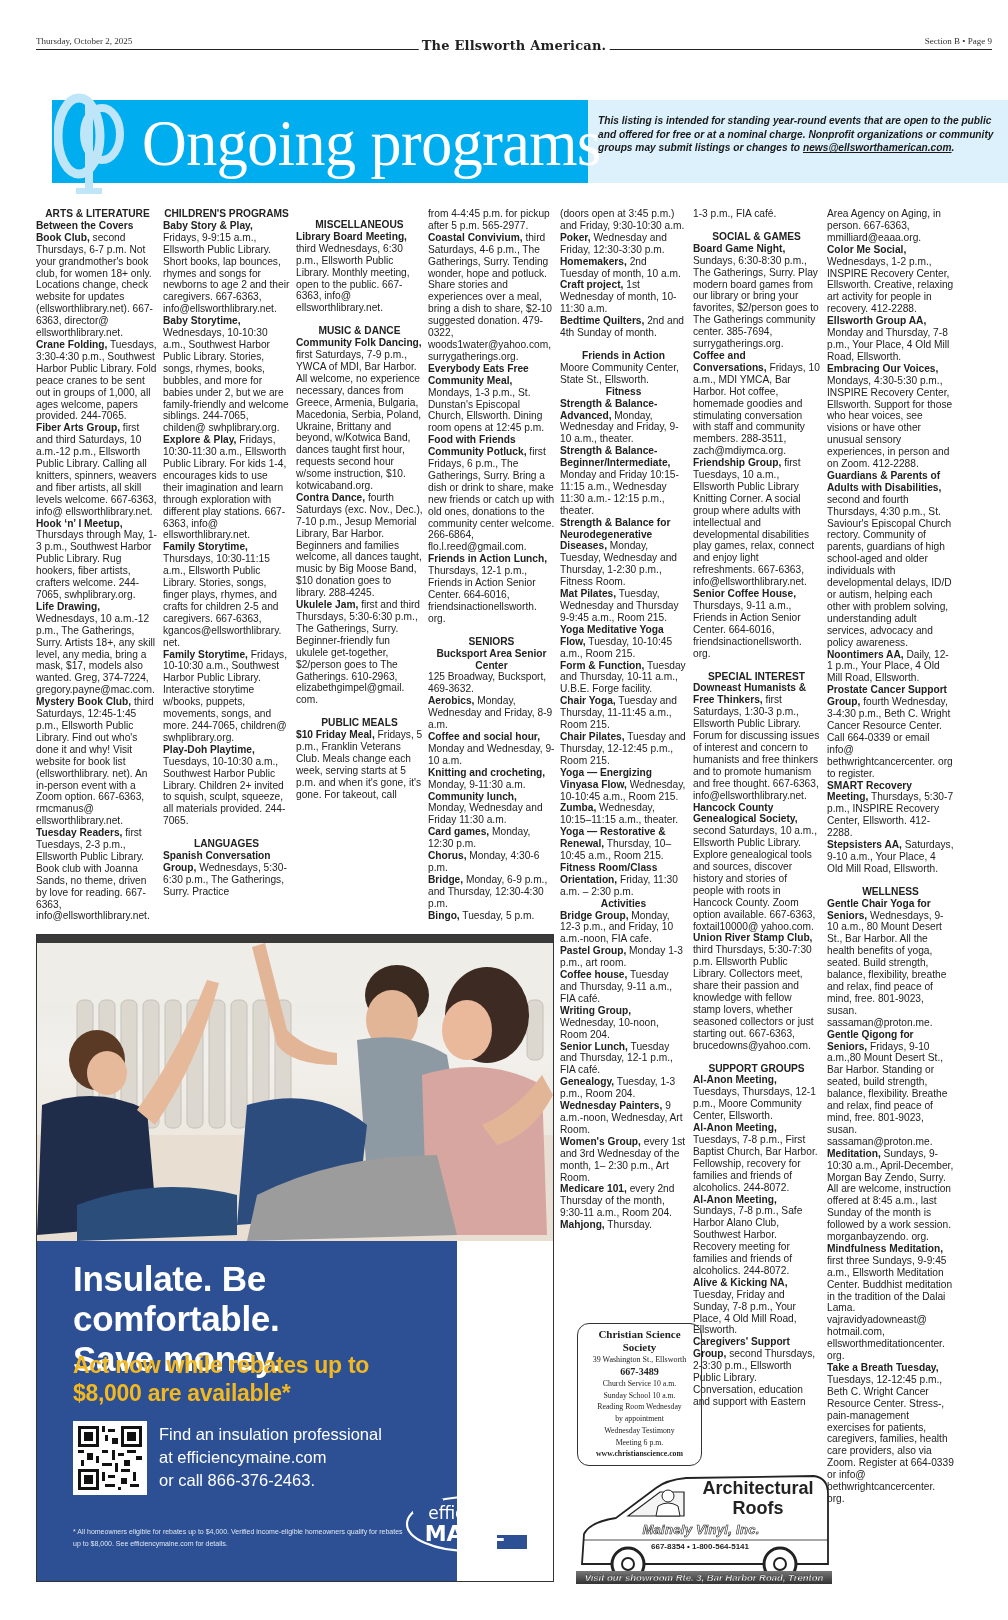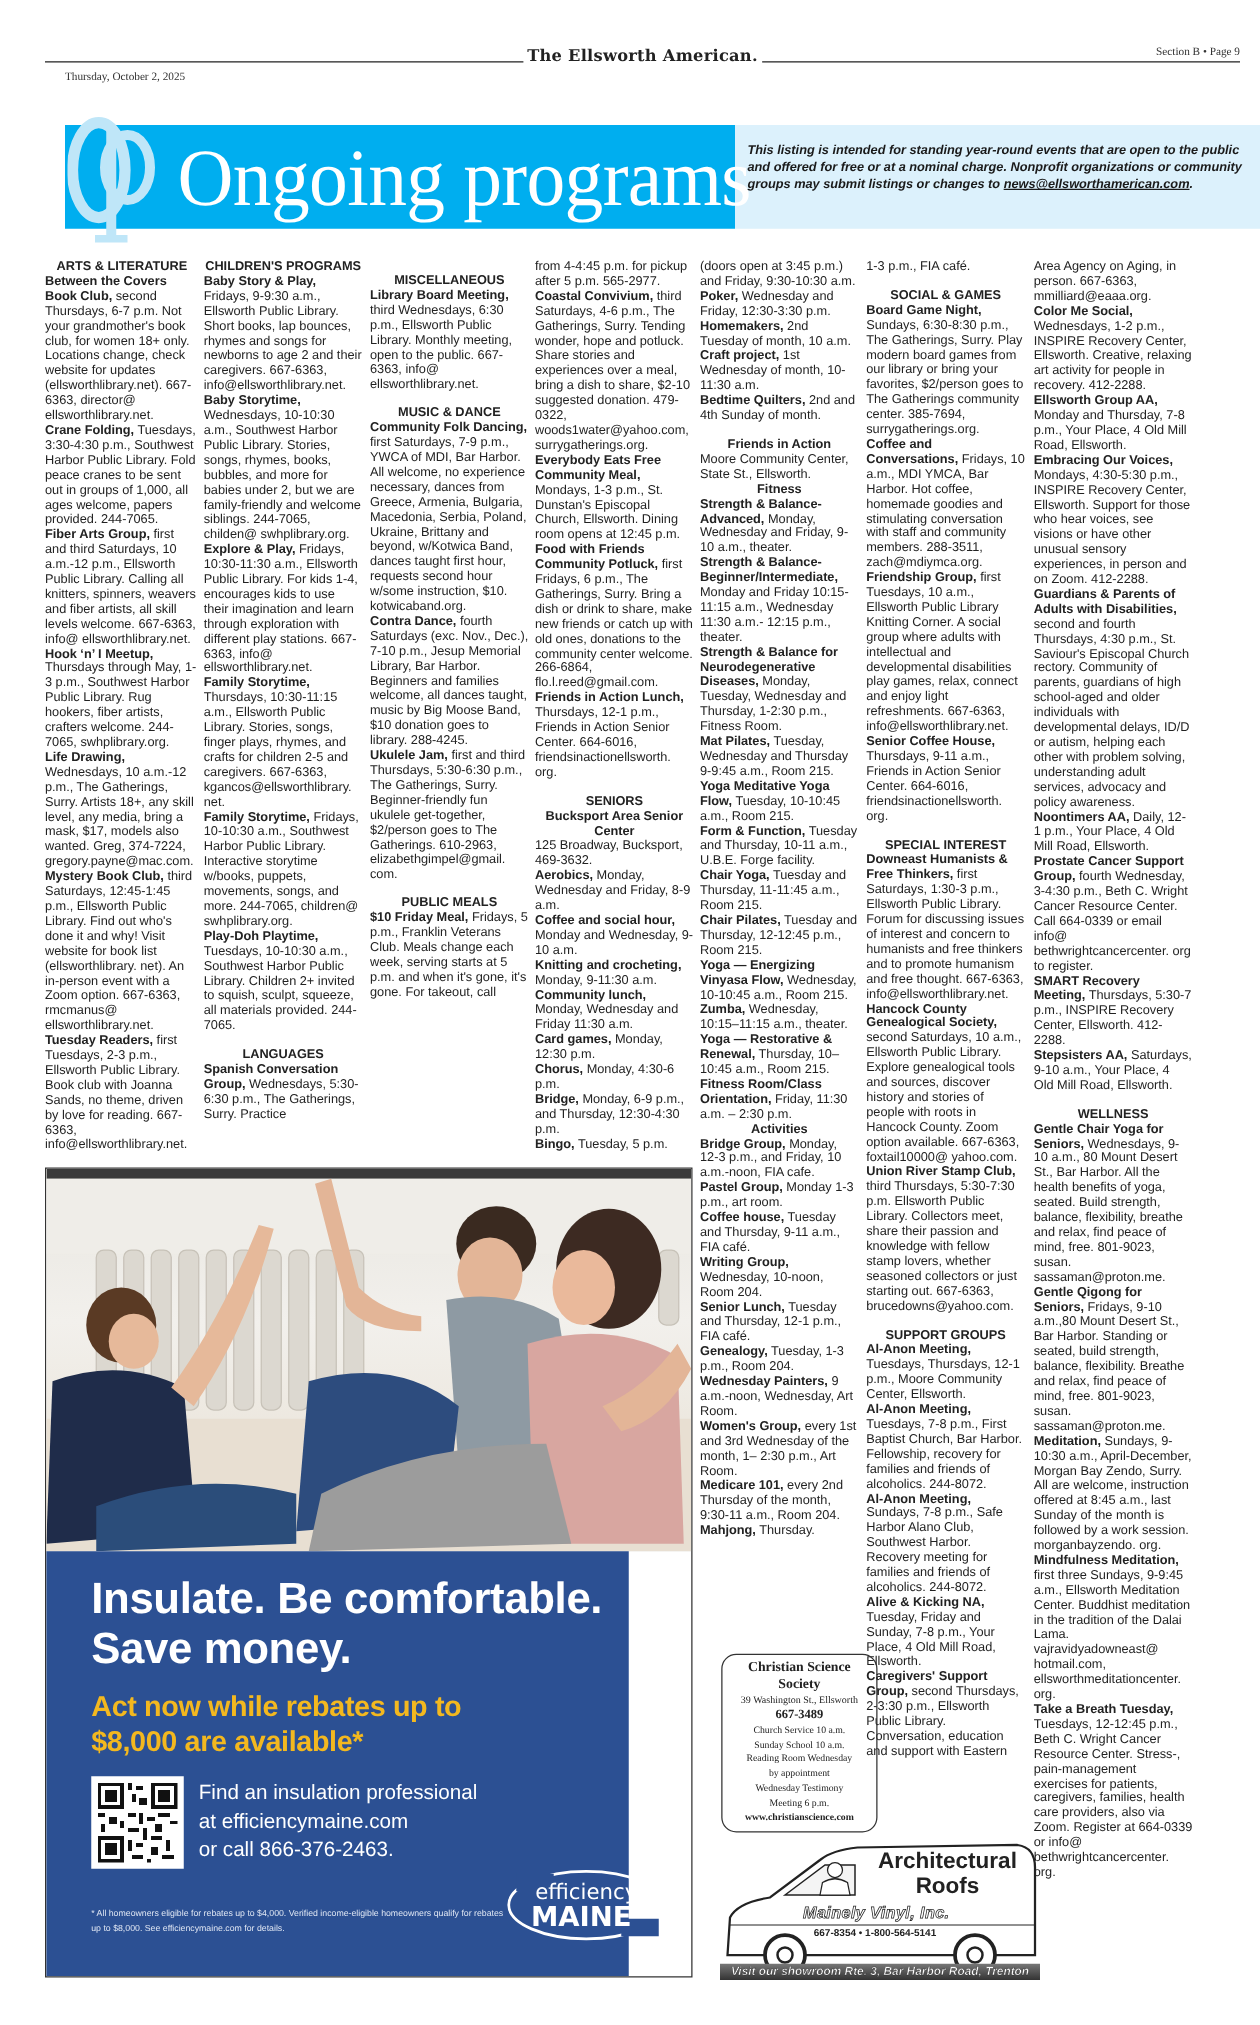--- a/index.html
+++ b/index.html
@@ -5,21 +5,21 @@
   * { box-sizing: border-box; margin: 0; padding: 0; }
   html, body { width: 1008px; height: 1620px; background: #fff; overflow: hidden; }
   body { position: relative; font-family: "Liberation Sans", sans-serif; color: #1a1a1a; }
 
   
   .masthead { position: absolute; left: 36px; top: 36px; width: 956px; height: 18px; }
   .masthead .rule { position: absolute; left: 0; right: 0; top: 13px; border-top: 1.5px solid #222; }
   .masthead .date, .masthead .section {
     position: absolute; top: 2px; font-family: "Liberation Serif", serif; font-size: 9px; color: #333; background:#fff;
   }
-  .masthead .date { left: 16px; padding-right: 4px; top: 0; margin-top: 20px;}
+  .masthead .date { left: 0; padding-right: 4px; top: 0;}
   .masthead .section { right: 0; padding-left: 4px; top: 0;}
   .masthead .date, .masthead .section { background: transparent; }
   .masthead .title {
     position: absolute; left: 50%; transform: translateX(-50%); top: 2px; background: #fff; padding: 0 3px;
     font-family: "DejaVu Serif", serif; font-size: 13px; font-weight: bold; letter-spacing: 0.2px; color: #222;
   }
 
   
   .banner { position: absolute; left: 52px; top: 100px; width: 956px; height: 83px; }
   .banner .blue { position: absolute; left: 0; top: 0; width: 536px; height: 83px; background: #00aeef; }
@@ -48,21 +48,21 @@
   #c3 { left: 296px; width: 127px; }
   #c4 { left: 428px; width: 127px; }
   #c5 { left: 560px; width: 127px; }
   #c6 { left: 693px; width: 127px; }
   #c7 { left: 827px; width: 127px; }
 
   
   .ad-em { position: absolute; left: 36px; top: 934px; width: 518px; height: 648px; border: 1px solid #333; overflow: hidden; }
   .ad-em .photo { position: absolute; left: 0; top: 0; width: 516px; height: 306px; overflow: hidden;
     background: linear-gradient(180deg, #e8e6e0 0%, #f2f0ec 40%, #ece7de 70%, #d9d2c6 100%); }
-  .ad-em .panel { position: absolute; left: 0; top: 306px; width: 466px; height: 340px; background: #2c5093; }
+  .ad-em .panel { position: absolute; left: 0; top: 306px; width: 420px; height: 340px; background: #2c5093; }
   .ad-em .h1 { position: absolute; left: 36px; top: 18px; font-size: 35px; line-height: 40px; font-weight: bold; color: #fff; letter-spacing: -0.3px; }
   .ad-em .h2 { position: absolute; left: 36px; top: 110px; font-size: 23px; line-height: 28px; font-weight: bold; color: #f3b81f; letter-spacing: -0.3px; }
   .ad-em .qr { position: absolute; left: 36px; top: 180px; width: 74px; height: 74px; background: #fff; padding: 5px; }
   .ad-em .find { position: absolute; left: 122px; top: 182px; font-size: 16.5px; line-height: 23px; color: #fff; }
   .ad-em .find b { font-weight: normal; }
   .ad-em .fine { position: absolute; left: 36px; top: 285px; width: 330px; font-size: 7px; line-height: 12px; color: #dfe6f3; }
   .ad-em .logo { position: absolute; left: 366px; top: 250px; width: 132px; height: 64px; }
 
   
   .cs-box { position: absolute; left: 577px; top: 1323px; width: 125px; height: 143px; border: 1.5px solid #333; border-radius: 12px;
@@ -113,21 +113,21 @@
   <p><b>Crane Folding,</b><span> Tuesdays, 3:30-4:30 p.m., Southwest Harbor Public Library. Fold peace cranes to be sent out in groups of 1,000, all ages welcome, papers provided. 244-7065.</span></p>
   <p><b>Fiber Arts Group,</b><span> first and third Saturdays, 10 a.m.-12 p.m., Ellsworth Public Library. Calling all knitters, spinners, weavers and fiber artists, all skill levels welcome. 667-6363, info@ ellsworthlibrary.net.</span></p>
   <p><b>Hook ‘n’ I Meetup,</b><span> Thursdays through May, 1-3 p.m., Southwest Harbor Public Library. Rug hookers, fiber artists, crafters welcome. 244-7065, swhplibrary.org.</span></p>
   <p><b>Life Drawing,</b><span> Wednesdays, 10 a.m.-12 p.m., The Gatherings, Surry. Artists 18+, any skill level, any media, bring a mask, $17, models also wanted. Greg, 374-7224, gregory.payne@mac.com.</span></p>
   <p><b>Mystery Book Club,</b><span> third Saturdays, 12:45-1:45 p.m., Ellsworth Public Library. Find out who's done it and why! Visit website for book list (ellsworthlibrary. net). An in-person event with a Zoom option. 667-6363, rmcmanus@ ellsworthlibrary.net.</span></p>
   <p><b>Tuesday Readers,</b><span> first Tuesdays, 2-3 p.m., Ellsworth Public Library. Book club with Joanna Sands, no theme, driven by love for reading. 667-6363, info@ellsworthlibrary.net.</span></p>
 </div>
 
 <div class="col" id="c2">
   <p class="hd first">CHILDREN'S PROGRAMS</p>
-  <p><b>Baby Story &amp; Play,</b><span> Fridays, 9-9:30 a.m., Ellsworth Public Library. Short books, lap bounces, rhymes and songs for newborns to age 2 and their caregivers. 667-6363, info@ellsworthlibrary.net.</span></p>
+  <p><b>Baby Story &amp; Play,</b><span> Fridays, 9-9:15 a.m., Ellsworth Public Library. Short books, lap bounces, rhymes and songs for newborns to age 2 and their caregivers. 667-6363, info@ellsworthlibrary.net.</span></p>
   <p><b>Baby Storytime,</b><span> Wednesdays, 10-10:30 a.m., Southwest Harbor Public Library. Stories, songs, rhymes, books, bubbles, and more for babies under 2, but we are family-friendly and welcome siblings. 244-7065, childen@ swhplibrary.org.</span></p>
   <p><b>Explore &amp; Play,</b><span> Fridays, 10:30-11:30 a.m., Ellsworth Public Library. For kids 1-4, encourages kids to use their imagination and learn through exploration with different play stations. 667-6363, info@ ellsworthlibrary.net.</span></p>
   <p><b>Family Storytime,</b><span> Thursdays, 10:30-11:15 a.m., Ellsworth Public Library. Stories, songs, finger plays, rhymes, and crafts for children 2-5 and caregivers. 667-6363, kgancos@ellsworthlibrary. net.</span></p>
   <p><b>Family Storytime,</b><span> Fridays, 10-10:30 a.m., Southwest Harbor Public Library. Interactive storytime w/books, puppets, movements, songs, and more. 244-7065, children@ swhplibrary.org.</span></p>
   <p><b>Play-Doh Playtime,</b><span> Tuesdays, 10-10:30 a.m., Southwest Harbor Public Library. Children 2+ invited to squish, sculpt, squeeze, all materials provided. 244-7065.</span></p>
   <p class="hd">LANGUAGES</p>
   <p><b>Spanish Conversation Group,</b><span> Wednesdays, 5:30-6:30 p.m., The Gatherings, Surry. Practice</span></p>
 </div>
 
 <div class="col" id="c3">

